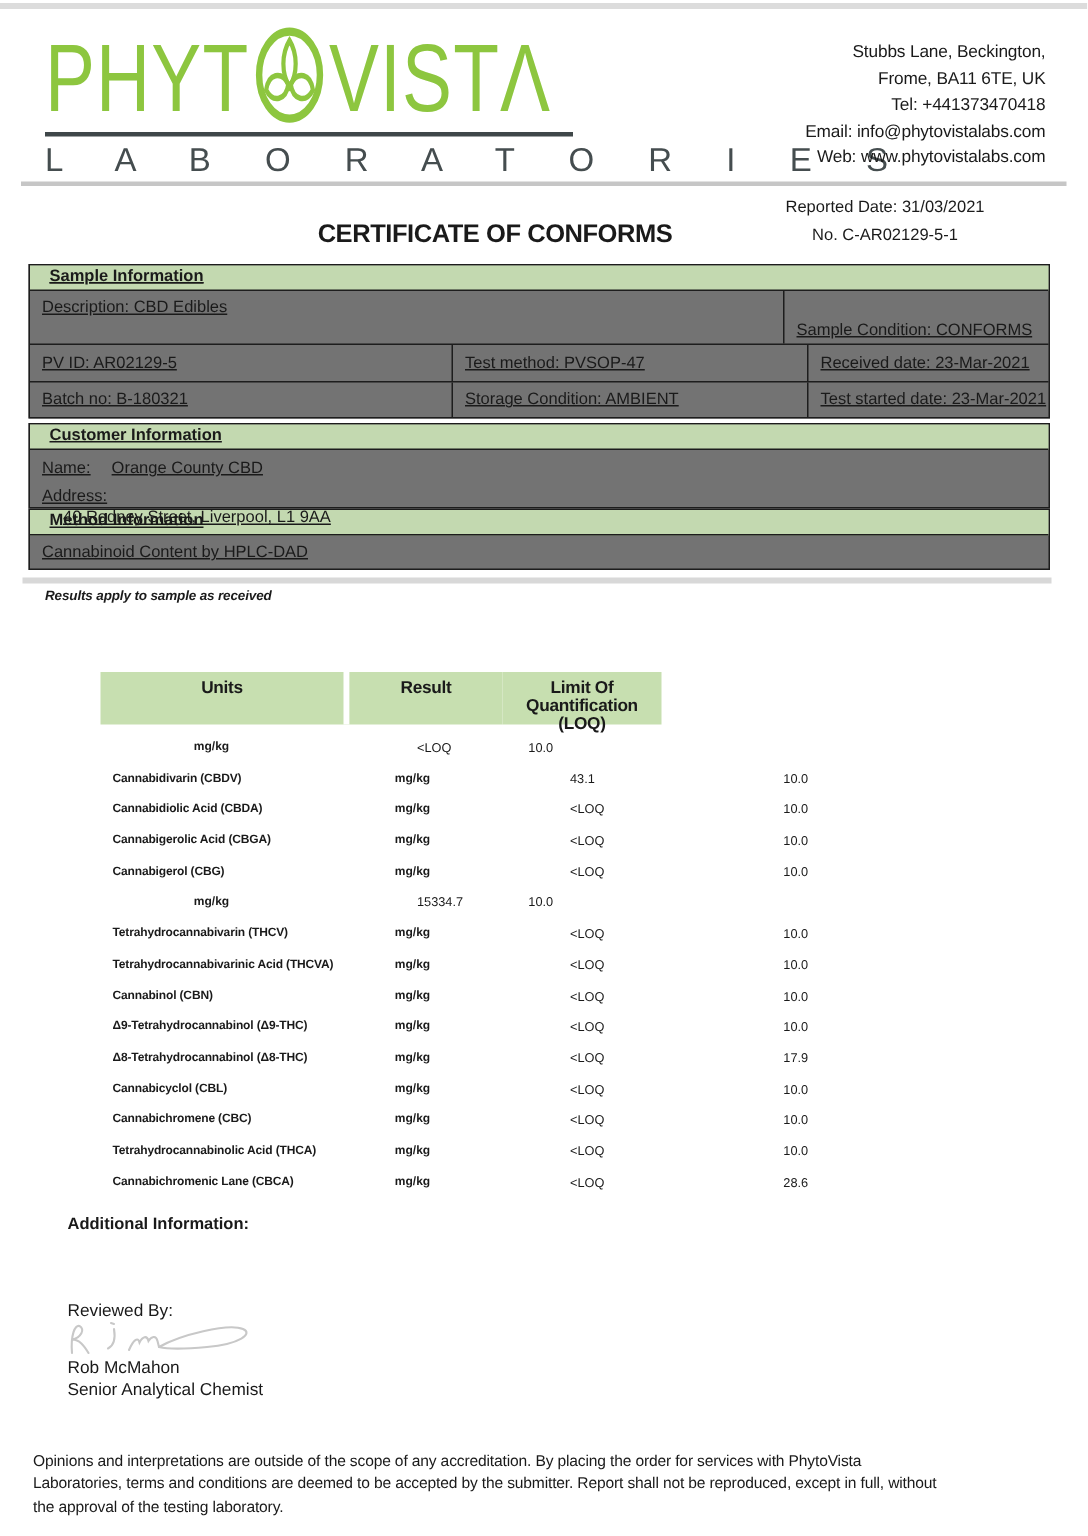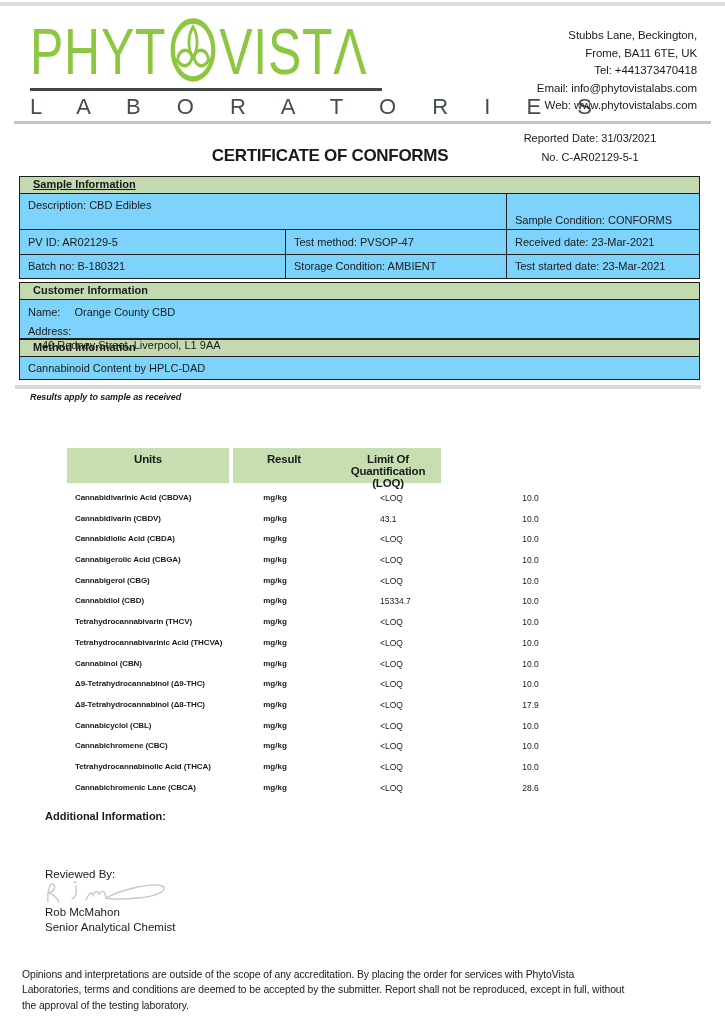--- a/index.html
+++ b/index.html
@@ -21,25 +21,25 @@
   .contact-block{top:27px;right:28px;text-align:right;font-size:11.5px;line-height:17.5px;letter-spacing:-0.1px;}
 
   .header-rule{top:121px;left:14px;right:14px;height:3px;background:#c6c6c6;}
 
   .title-line{top:146px;left:0;width:660px;text-align:center;font-size:17px;font-weight:bold;letter-spacing:-0.3px;}
   .report-block{top:132px;left:470px;width:240px;text-align:center;font-size:11px;line-height:13px;}
   .report-block .line2{margin-top:6px;}
 
   
   .sections{top:176px;left:19px;width:681px;}
-  .sec{border:1.6px solid #1d1d1d;background:#7dd3fc;}
+  .sec{border:1.6px solid #1d1d1d;background:#737373;text-decoration:underline;}
   .band{height:16px;line-height:15px;background:#c3d9b0;border-bottom:1.6px solid #1d1d1d;
         font-size:11px;font-weight:bold;padding-left:13px;}
   .band.u span{text-decoration:underline;}
-  .grid{display:grid;}
+  .grid{display:grid;gap:16px;}
   .cell{padding-left:8px;font-size:11px;overflow:hidden;white-space:nowrap;}
   .vline{border-left:1.6px solid #1d1d1d;}
   .hline{border-top:1.6px solid #1d1d1d;}
   .s-row1{grid-template-columns:486px 1fr;height:35px;}
   .s-row1 .cell{display:flex;align-items:flex-start;padding-top:5px;}
   .s-row1 .cond{align-items:center;padding-top:16px;}
   .s-row23{grid-template-columns:265px 221px 1fr;height:23.5px;}
   .s-row23 .cell{display:flex;align-items:center;}
   .cust-box{height:33px;font-size:11px;padding:5px 0 0 8px;}
   .cust-line{display:flex;height:14px;line-height:14px;}
@@ -159,21 +159,20 @@
   <div class="abs note">Results apply to sample as received</div>
 
   <div class="abs rtable">
     <div class="r-grid r-head">
       <div class="hcell g">Units</div>
       <div class="hcell">Result</div>
       <div class="hcell">Limit Of Quantification (LOQ)</div>
     </div>
     <div class="r-body">
         <div class="t-row">
-          <div class="t-cell tc0">Cannabidivarinic Acid (CBDVA)</div>
           <div class="t-cell tc1">mg/kg</div>
           <div class="t-cell tc2">&lt;LOQ</div>
           <div class="t-cell tc3">10.0</div>
         </div>
         <div class="t-row">
           <div class="t-cell tc0">Cannabidivarin (CBDV)</div>
           <div class="t-cell tc1">mg/kg</div>
           <div class="t-cell tc2">43.1</div>
           <div class="t-cell tc3">10.0</div>
         </div>
@@ -189,21 +188,20 @@
           <div class="t-cell tc2">&lt;LOQ</div>
           <div class="t-cell tc3">10.0</div>
         </div>
         <div class="t-row">
           <div class="t-cell tc0">Cannabigerol (CBG)</div>
           <div class="t-cell tc1">mg/kg</div>
           <div class="t-cell tc2">&lt;LOQ</div>
           <div class="t-cell tc3">10.0</div>
         </div>
         <div class="t-row">
-          <div class="t-cell tc0">Cannabidiol (CBD)</div>
           <div class="t-cell tc1">mg/kg</div>
           <div class="t-cell tc2">15334.7</div>
           <div class="t-cell tc3">10.0</div>
         </div>
         <div class="t-row">
           <div class="t-cell tc0">Tetrahydrocannabivarin (THCV)</div>
           <div class="t-cell tc1">mg/kg</div>
           <div class="t-cell tc2">&lt;LOQ</div>
           <div class="t-cell tc3">10.0</div>
         </div>

